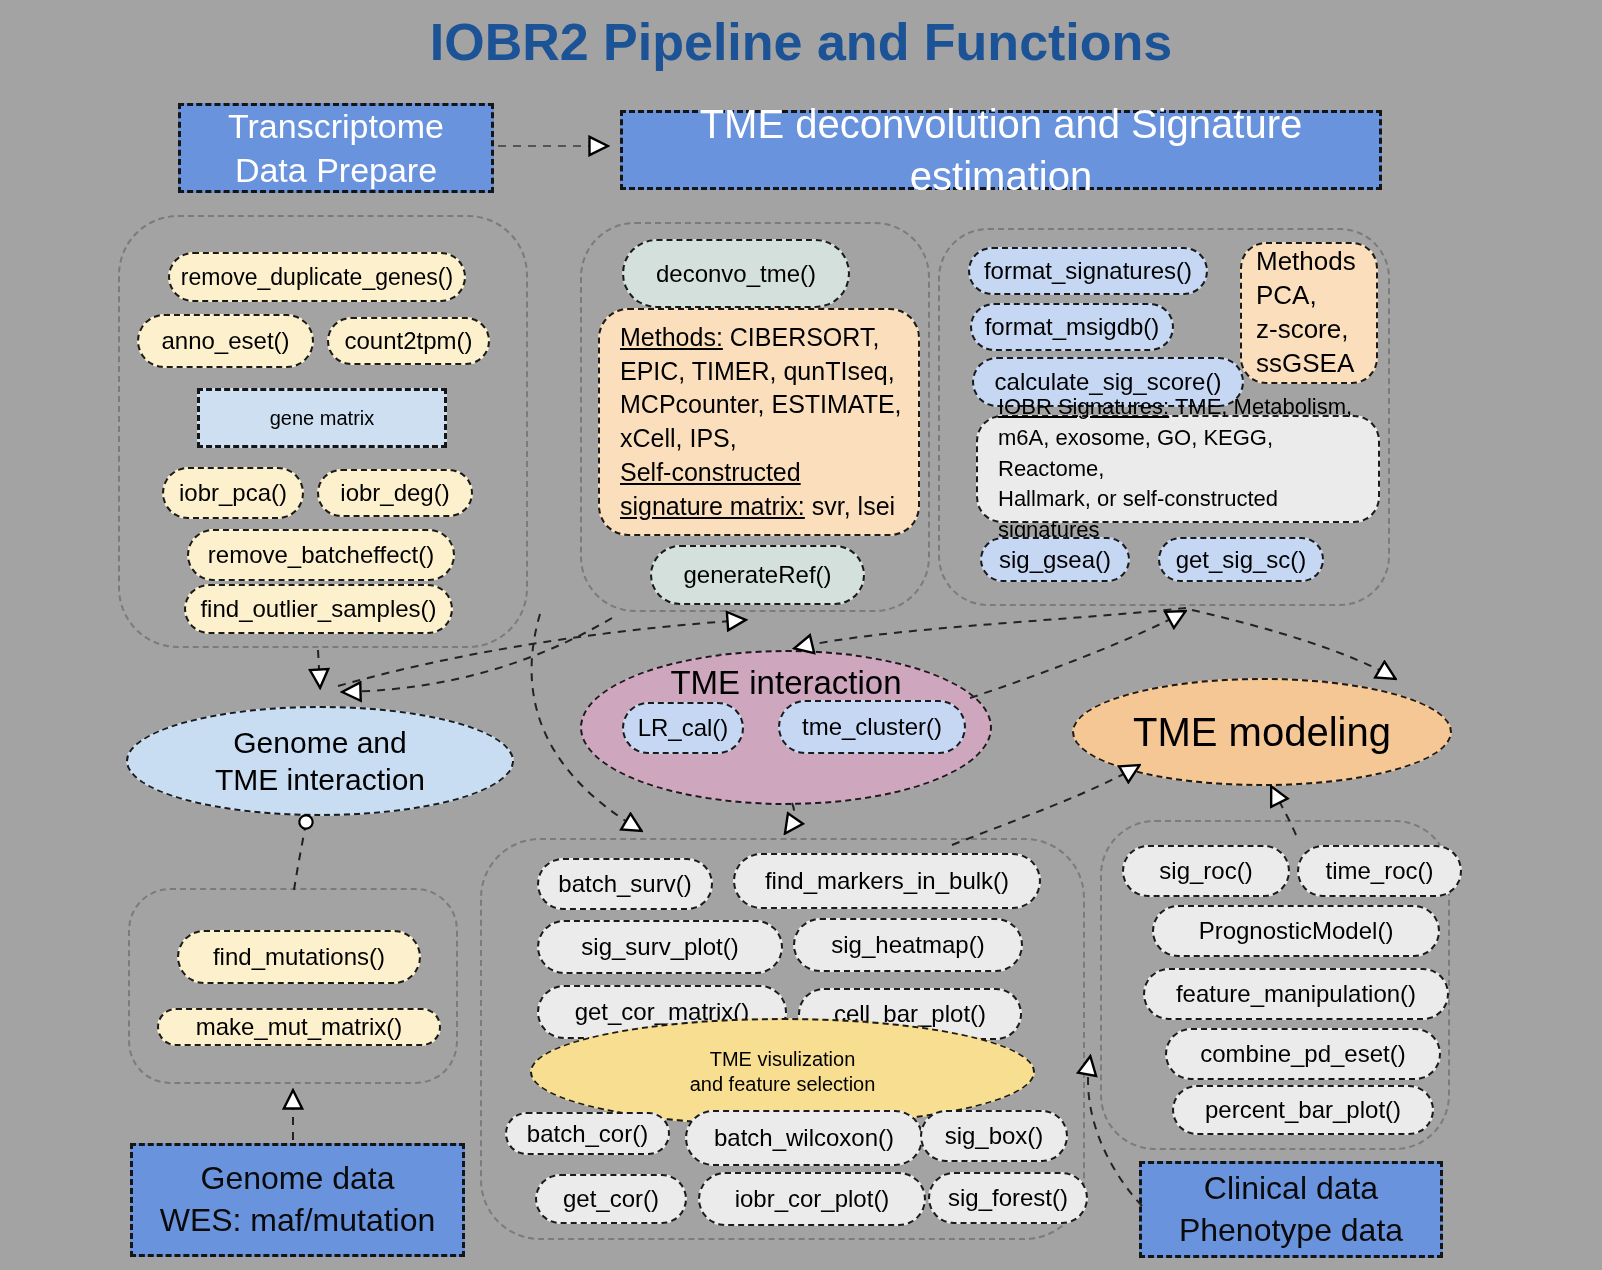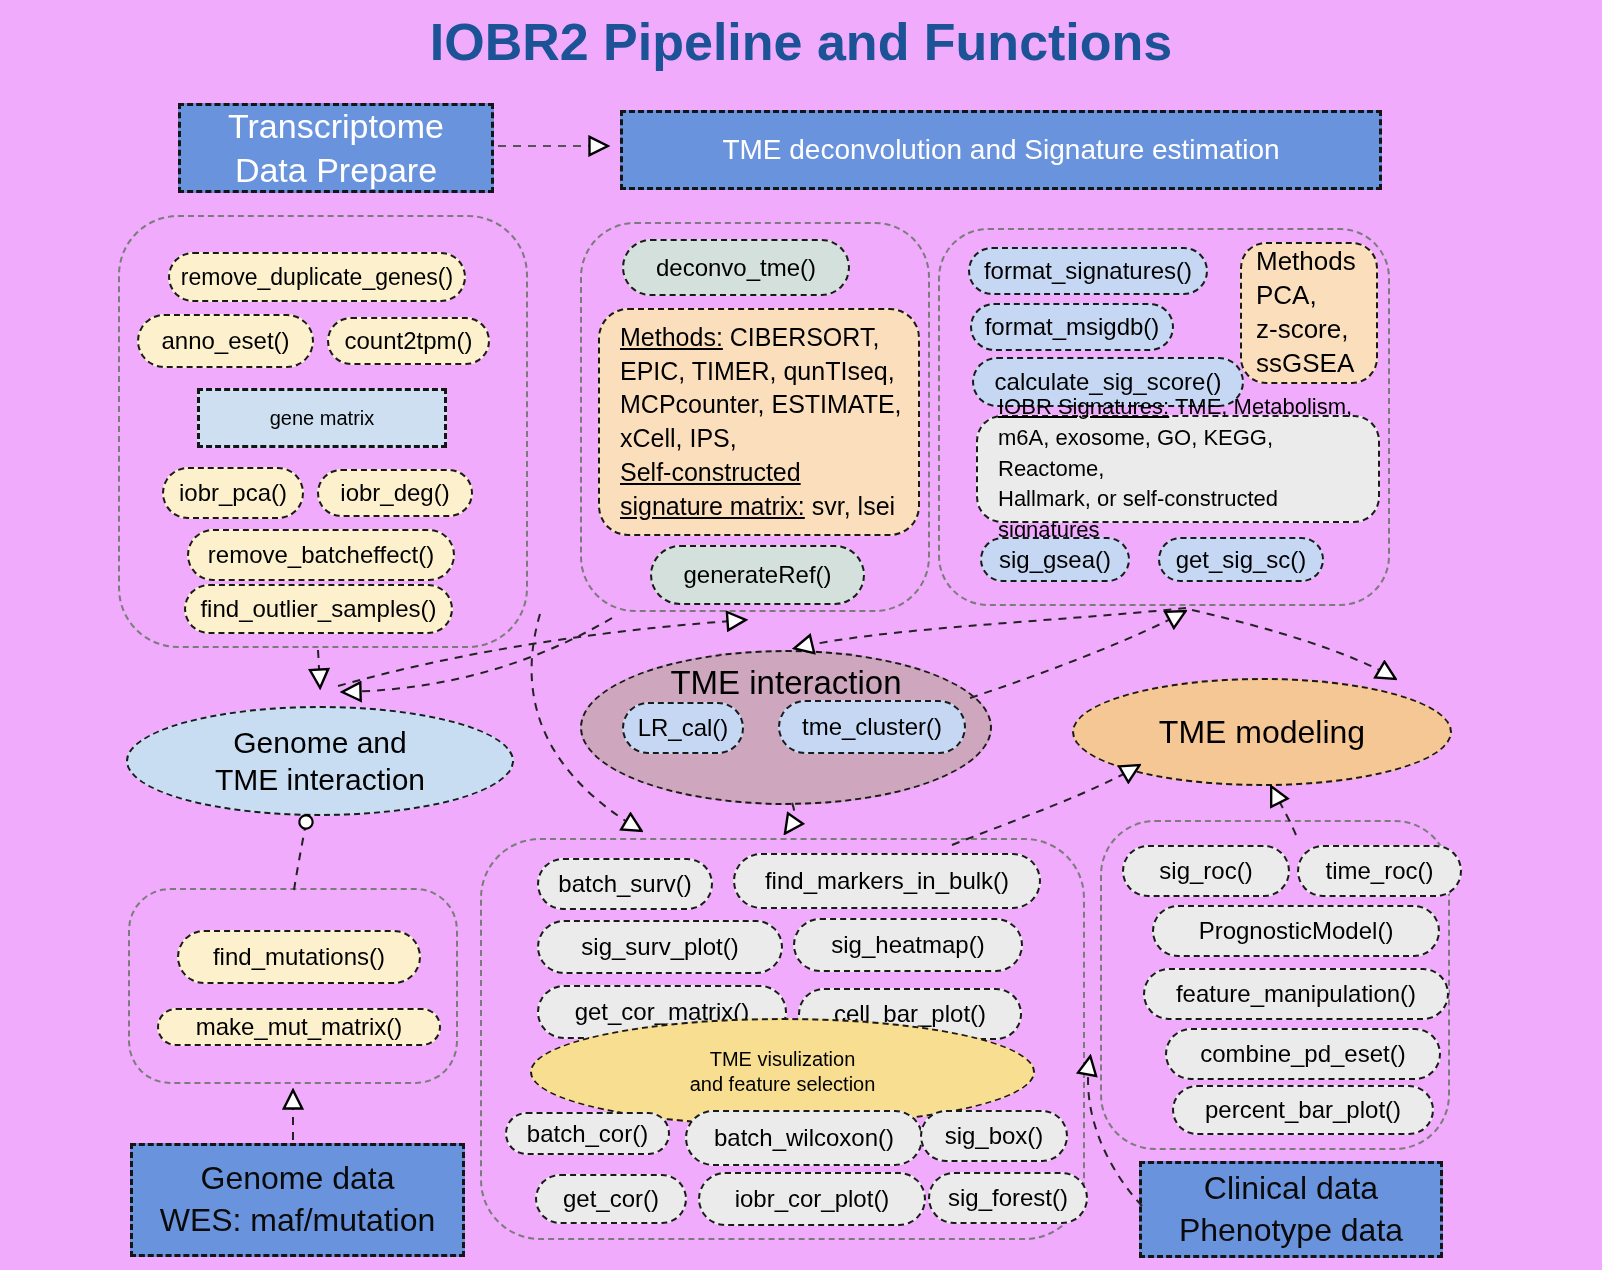--- a/index.html
+++ b/index.html
@@ -1,17 +1,17 @@
 <!DOCTYPE html>
 <html><head>
 <meta charset="utf-8">
 <style>
   html,body{margin:0;padding:0;background:#ffffff;}
   .canvas{
-    position:relative;width:1602px;height:1270px;background:#f0abfc;overflow:hidden;
+    position:relative;width:1602px;height:1270px;background:#a3a3a3;overflow:hidden;
     font-family:"Liberation Sans","DejaVu Sans",sans-serif;color:#000;
   }
   .title{
     position:absolute;left:0;top:12px;width:100%;text-align:center;
     font-size:52px;font-weight:bold;color:#1B5396;letter-spacing:0px;
   }
   .bluebox{
     position:absolute;background:#6A93DE;border:3px dashed #151515;
     display:flex;flex-direction:column;align-items:center;justify-content:center;
     text-align:center;line-height:1.3;box-sizing:border-box;
@@ -53,36 +53,36 @@
 <body>
 
 <div class="canvas">
 
   <div class="title">IOBR2 Pipeline and Functions</div>
 
   <div class="bluebox whitetext" style="left:178px;top:103px;width:316px;height:90px;font-size:34px;">
     <div>Transcriptome</div>
     <div>Data Prepare</div>
   </div>
-  <div class="bluebox whitetext" style="left:620px;top:110px;width:762px;height:80px;font-size:28px;">
+  <div class="bluebox whitetext" style="left:620px;top:110px;width:762px;height:80px;font-size:40px;">
     <div>TME deconvolution and Signature estimation</div>
   </div>
 
   <div class="group" style="left:118px;top:215px;width:410px;height:433px;border-radius:60px;"></div>
   <div class="node yellow" style="left:168px;top:252px;width:298px;height:50px;font-size:23px;">remove_duplicate_genes()</div>
   <div class="node yellow" style="left:137px;top:314px;width:177px;height:54px;">anno_eset()</div>
   <div class="node yellow" style="left:327px;top:317px;width:163px;height:48px;">count2tpm()</div>
   <div class="rectnode" style="left:197px;top:388px;width:250px;height:60px;">gene matrix</div>
   <div class="node yellow" style="left:162px;top:467px;width:142px;height:52px;">iobr_pca()</div>
   <div class="node yellow" style="left:317px;top:469px;width:156px;height:48px;">iobr_deg()</div>
   <div class="node yellow" style="left:187px;top:529px;width:268px;height:52px;">remove_batcheffect()</div>
   <div class="node yellow" style="left:184px;top:584px;width:269px;height:50px;">find_outlier_samples()</div>
 
   <div class="group" style="left:580px;top:222px;width:350px;height:390px;border-radius:55px;"></div>
-  <div class="node green" style="left:622px;top:239px;width:228px;height:57px;">deconvo_tme()</div>
+  <div class="node green" style="left:622px;top:239px;width:228px;height:69px;">deconvo_tme()</div>
   <div class="note orange" style="left:598px;top:308px;width:322px;height:228px;border-radius:30px;font-size:25px;line-height:1.35;padding-left:20px;">
     <div><span class="ul">Methods:</span><span> CIBERSORT,</span></div>
     <div>EPIC, TIMER, qunTIseq,</div>
     <div>MCPcounter, ESTIMATE,</div>
     <div>xCell, IPS,</div>
     <div class="ul">Self-constructed</div>
     <div><span class="ul">signature matrix:</span><span> svr, lsei</span></div>
   </div>
   <div class="node green" style="left:650px;top:545px;width:215px;height:60px;">generateRef()</div>
 
@@ -107,21 +107,21 @@
   <div class="ellipse" style="left:126px;top:706px;width:388px;height:110px;background:#C8DDF1;font-size:30px;">
     <div>Genome and</div>
     <div>TME interaction</div>
   </div>
 
   <div class="ellipse" style="left:580px;top:650px;width:412px;height:155px;background:#CEA6BE;"></div>
   <div class="lbl" style="left:580px;top:664px;width:412px;font-size:33px;">TME interaction</div>
   <div class="node blue" style="left:622px;top:702px;width:122px;height:52px;">LR_cal()</div>
   <div class="node blue" style="left:778px;top:700px;width:188px;height:54px;">tme_cluster()</div>
 
-  <div class="ellipse" style="left:1072px;top:678px;width:380px;height:108px;background:#F5C794;font-size:32px;">TME modeling</div>
+  <div class="ellipse" style="left:1072px;top:678px;width:380px;height:108px;background:#F5C794;font-size:40px;">TME modeling</div>
 
   <div class="group" style="left:128px;top:888px;width:330px;height:196px;border-radius:42px;"></div>
   <div class="node yellow" style="left:177px;top:930px;width:244px;height:54px;">find_mutations()</div>
   <div class="node yellow" style="left:157px;top:1008px;width:284px;height:38px;">make_mut_matrix()</div>
 
   <div class="bluebox blacktext" style="left:130px;top:1143px;width:335px;height:114px;font-size:32px;">
     <div>Genome data</div>
     <div>WES: maf/mutation</div>
   </div>
 

